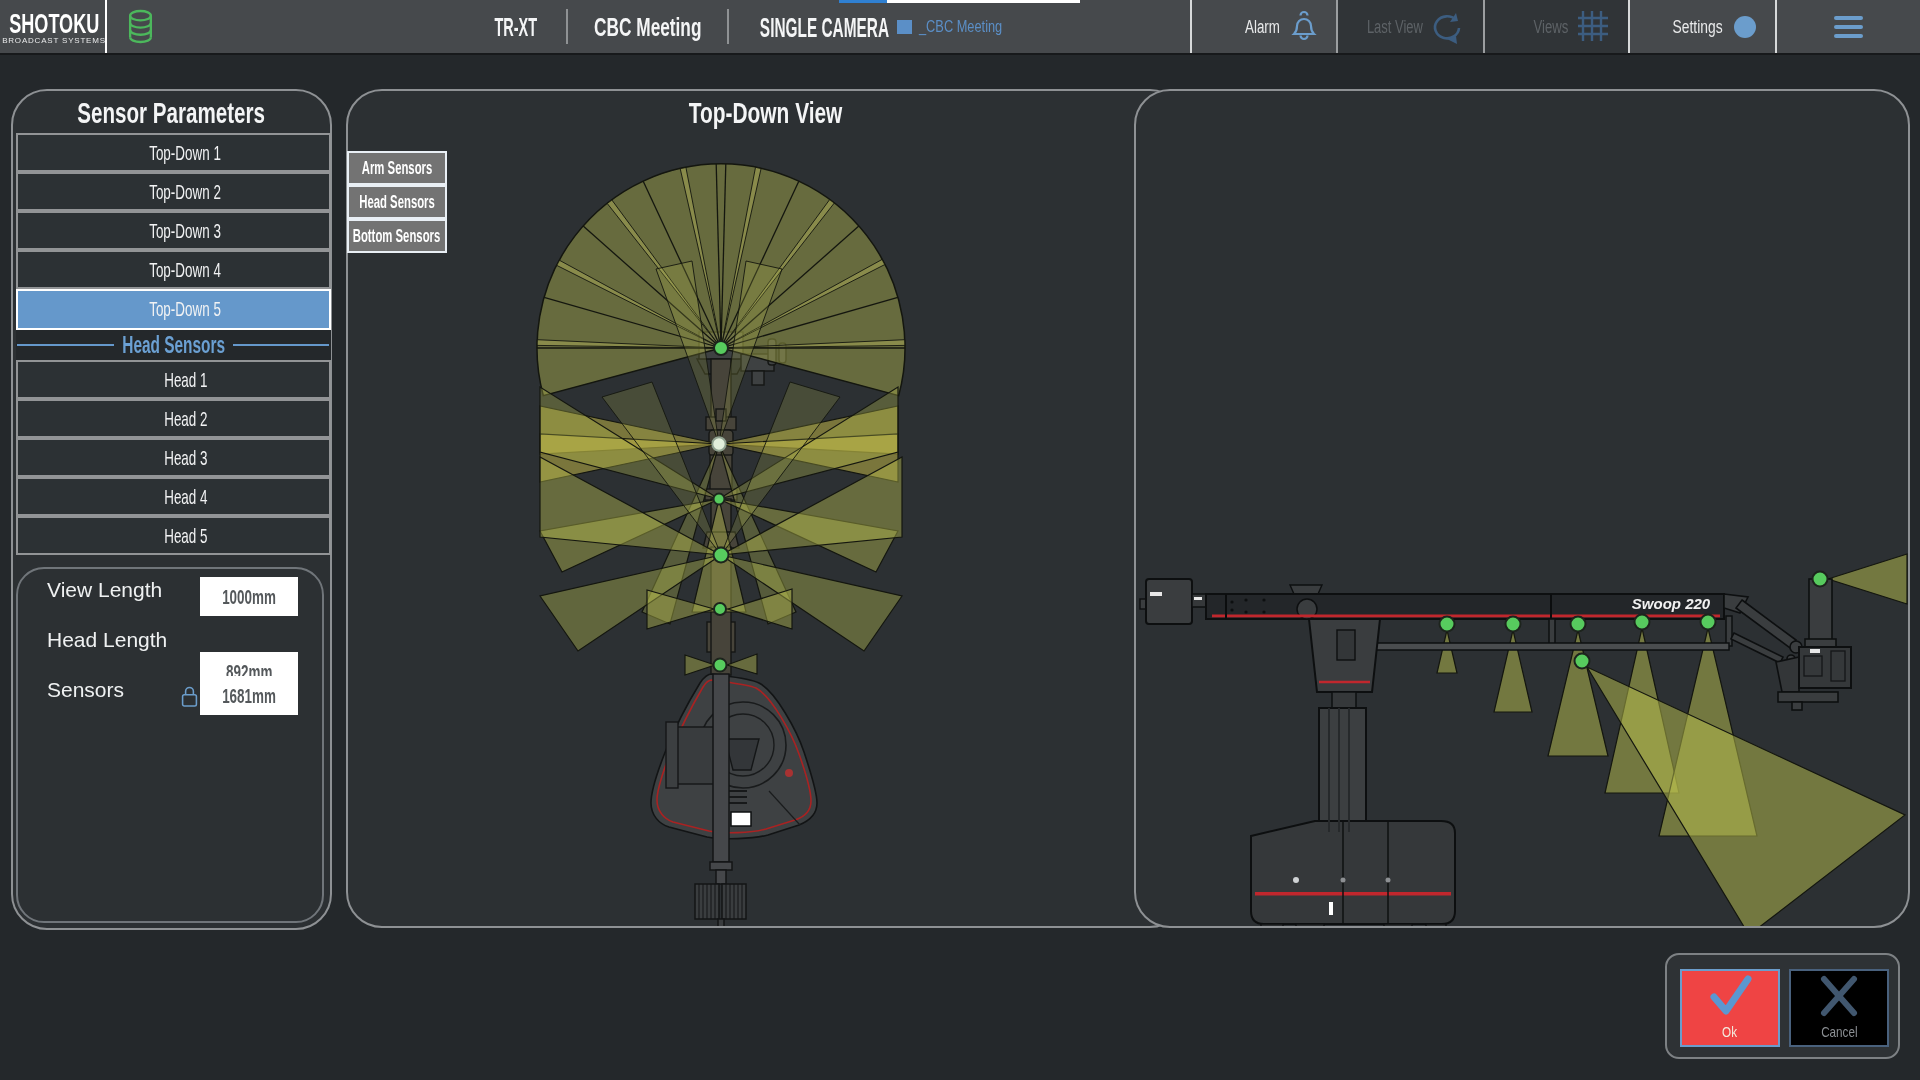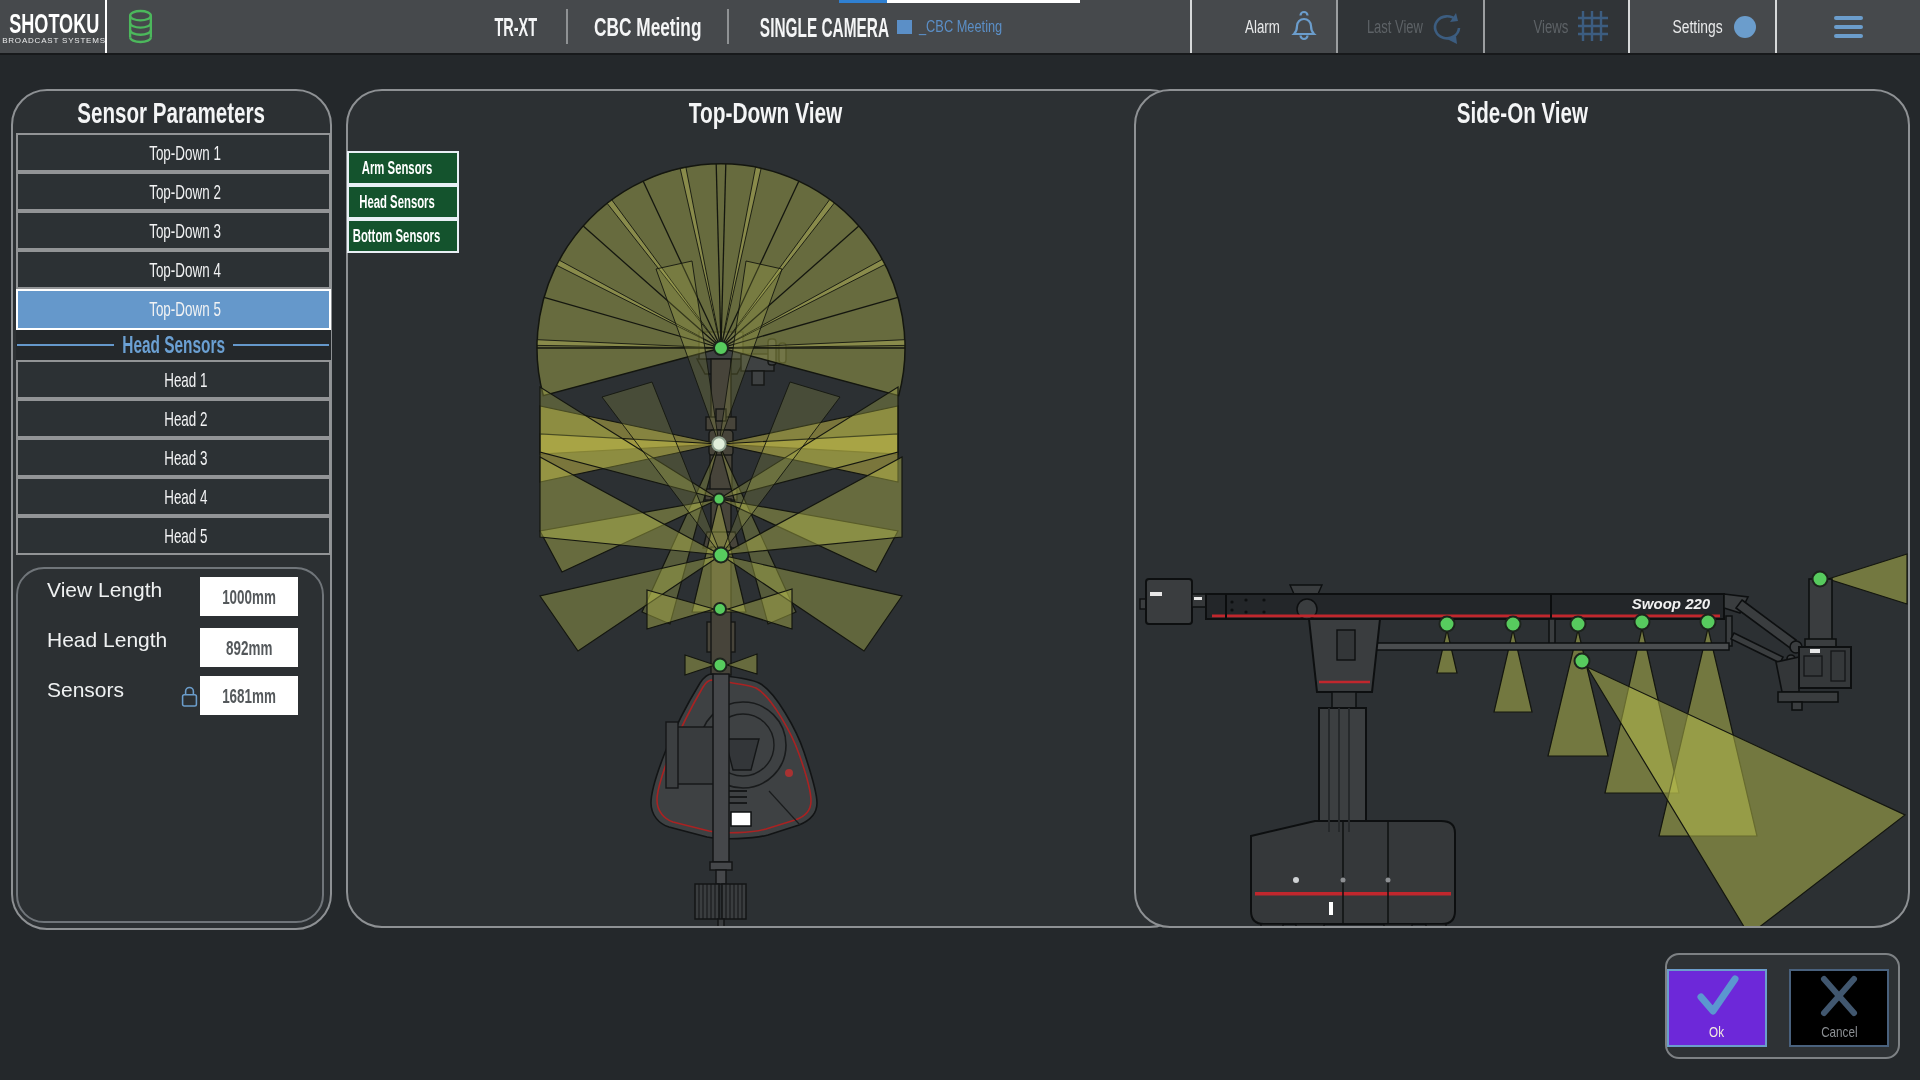--- a/index.html
+++ b/index.html
@@ -24,21 +24,21 @@
   .lrow { position:absolute; left:16px; width:315px; height:39px; background:#2c3134;
     border:2px solid #929496; color:#f2f3f4; font-weight:normal; font-size:21px;
     text-align:center; line-height:35px;padding-left:24px; }
   .lrow.sel { background:#6598cb; border-color:#ffffff; height:41px; }
   .hdvd { position:absolute; left:16px; width:315px; height:30px; line-height:30px; background:#24282b;
     color:#6ba0d3; font-weight:bold; font-size:23px; text-align:center; }
   .hline { position:absolute; height:2px; background:#6598cb; }
   .inlabel { position:absolute; color:#eff1f2; font-size:21px; }
   .inbox { position:absolute; left:200px; width:98px; height:39px; background:#ffffff;
     color:#54585b; font-weight:bold; font-size:21px; text-align:center; line-height:39px; }
-  .bluebtn { position:absolute; left:347px; width:112px; height:34px; background:#14532d;
+  .bluebtn { position:absolute; left:347px; width:100px; height:34px; background:#737373;
     border:2px solid #e9eff5; color:#fff; font-weight:bold; font-size:18px; text-align:center;
     line-height:30px; z-index:5; }
   .bluebtn .c { transform:scaleX(0.63); }
   
   #okpanel { position:absolute; left:1665px; top:953px; width:235px; height:106px;
     background:#2e3235; border:2px solid #7d8184; border-radius:14px; }
   .okbtn { position:absolute; top:14px; width:100px; height:78px; text-align:center; }
 </style>
 </head>
 <body>
@@ -122,21 +122,21 @@
 <div class="lrow" style="top:360px;"><span class="c">Head 1</span></div>
 <div class="lrow" style="top:399px;"><span class="c">Head 2</span></div>
 <div class="lrow" style="top:438px;"><span class="c">Head 3</span></div>
 <div class="lrow" style="top:477px;"><span class="c">Head 4</span></div>
 <div class="lrow" style="top:516px;"><span class="c">Head 5</span></div>
 
 <div class="abs" style="left:16px; top:567px; width:308px; height:356px; border:2px solid #70757a; border-radius:28px;"></div>
 <div class="inlabel" style="left:47px; top:578px;">View Length</div>
 <div class="inbox" style="top:577px;"><span class="c">1000mm</span></div>
 <div class="inlabel" style="left:47px; top:628px;">Head Length</div>
-<div class="inbox" style="top:628px;"><span class="c">892mm</span></div>
+<div class="inbox" style="top:652px;"><span class="c">892mm</span></div>
 <div class="inlabel" style="left:47px; top:678px;">Sensors</div>
 <div class="inbox" style="top:676px;"><span class="c">1681mm</span></div>
 <svg class="abs" style="left:180px; top:685px;" width="19" height="23" viewBox="0 0 22 26">
   <g fill="none" stroke="#6b9dcc" stroke-width="1.8">
     <rect x="3" y="11" width="16" height="13" rx="2"></rect>
     <path d="M6.5 11 V7 a4.5 4.5 0 0 1 9 0 V11"></path>
   </g>
 </svg>
 
 <div class="panel" style="left:346px; top:89px; width:840px; height:839px; overflow:hidden;">
@@ -355,25 +355,24 @@
     <g stroke="#1d241d" stroke-width="2" fill="#57cb5e">
       <circle cx="311" cy="533" r="7.5"></circle>
       <circle cx="377" cy="533" r="7.5"></circle>
       <circle cx="442" cy="533" r="7.5"></circle>
       <circle cx="506" cy="531" r="7.5"></circle>
       <circle cx="572" cy="531" r="7.5"></circle>
       <circle cx="446" cy="570" r="7.5"></circle>
       <circle cx="684" cy="488" r="7.5"></circle>
     </g>
   </svg>
-  <div class="ptitle"><span class="c" style="transform:scaleX(0.71);">Side-On View</span></div>
 </div>
 
 <div id="okpanel">
-  <div class="okbtn" style="left:0; background:#6d28d9; border:2px solid #6b9dcc;">
+  <div class="okbtn" style="left:13px; background:#ef4444; border:2px solid #6b9dcc;">
     <svg width="56" height="46" viewBox="0 0 56 46" style="margin-top:2px;">
       <path d="M12 24 L24 38 L46 6" fill="none" stroke="#5b97d0" stroke-width="7" stroke-linecap="round" stroke-linejoin="round"></path>
     </svg>
     <div style="color:#f4ecdf; font-size:15px; margin-top:0px;"><span class="c" style="transform:scaleX(0.78);">Ok</span></div>
   </div>
   <div class="okbtn" style="left:122px; background:#000000; border:2px solid #49617d;">
     <svg width="46" height="46" viewBox="0 0 46 46" style="margin-top:2px;">
       <path d="M8 6 L38 40 M38 6 L8 40" fill="none" stroke="#41576f" stroke-width="6" stroke-linecap="round"></path>
     </svg>
     <div style="color:#8b8f93; font-size:15px; margin-top:0px;"><span class="c" style="transform:scaleX(0.78);">Cancel</span></div>

